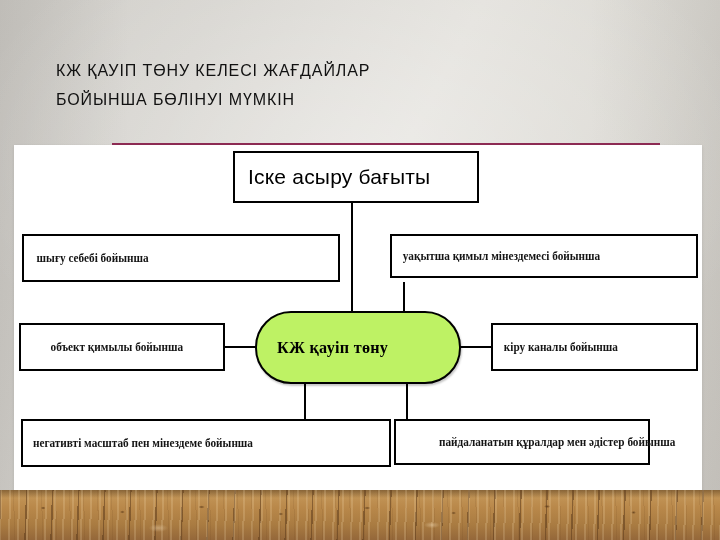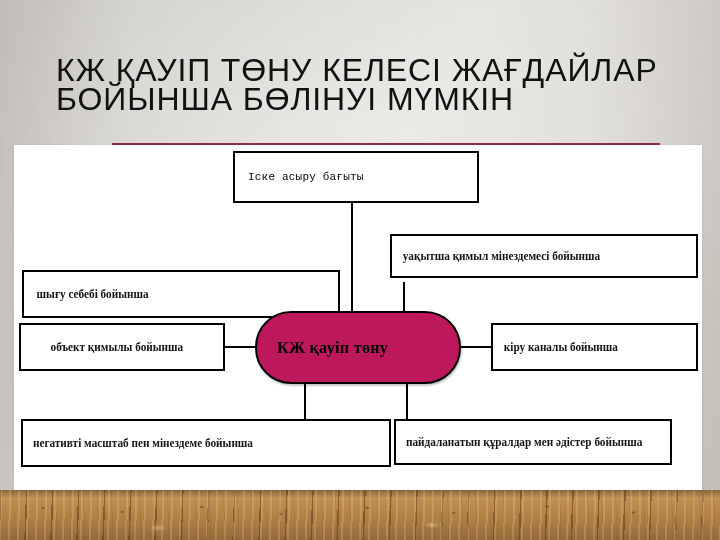--- a/index.html
+++ b/index.html
@@ -79,21 +79,21 @@
     left: 0; top: 0; width: 100%; height: 8px;
     background: linear-gradient(180deg, rgba(60,35,12,.45) 0%, rgba(60,35,12,0) 100%);
   }
 
   
   #title {
     position: absolute;
     left: 56px;
     top: 56px;
     width: 620px;
-    font-size: 32px;
+    font-size: 16px;
     line-height: 29px;
     letter-spacing: 0.9px;
     font-weight: 400;
     color: #111111;
     white-space: pre-line;
   }
 
   
   #accent-rule {
     position: absolute;
@@ -138,66 +138,66 @@
   
   #node-top {
     left: 219px;
     top: 6px;
     width: 246px;
     height: 52px;
     justify-content: flex-start;
   }
   #node-top .label {
     padding-left: 13px;
-    font-family: Liberation Mono, monospace;
-    font-size: 11px;
+    font-family: Liberation Sans, sans-serif;
+    font-size: 21px;
     color: #000;
     letter-spacing: .2px;
   }
 
   
   .serif .label {
     font-family: "Liberation Serif", serif;
     font-weight: bold;
     font-size: 12.5px;
     color: #141414;
     transform: scaleX(0.90);
     transform-origin: left center;
     white-space: nowrap;
   }
 
-  #node-tl { left: 8px;   top: 89px;  width: 318px; height: 48px; margin-top: 36px; }
+  #node-tl { left: 8px;   top: 89px;  width: 318px; height: 48px; }
   #node-tl .label { padding-left: 14px; }
 
   #node-tr { left: 376px; top: 89px;  width: 308px; height: 44px; }
   #node-tr .label { padding-left: 12px; }
 
   #node-ml { left: 5px;   top: 178px; width: 206px; height: 48px; text-align: center; }
   #node-ml .label { padding-left: 11px; }
 
   #node-mr { left: 477px; top: 178px; width: 207px; height: 48px; }
   #node-mr .label { padding-left: 12px; }
 
   #node-bl { left: 7px;   top: 274px; width: 370px; height: 48px; }
   #node-bl .label { padding-left: 11px; }
 
-  #node-br { left: 380px; top: 274px; width: 278px; height: 46px; }
+  #node-br { left: 380px; top: 274px; width: 256px; height: 46px; padding-left: 33px; }
   #node-br .label { padding-left: 11px; }
 
   
   #node-center {
     position: absolute;
     left: 241px;
     top: 166px;
     width: 206px;
     height: 73px;
     box-sizing: border-box;
     border: 2px solid #000000;
     border-radius: 36px;
-    background: #be185d;
+    background: #bef264;
     display: flex;
     align-items: center;
     z-index: 3;
     box-shadow: 1px 2px 2px rgba(0,0,0,0.22);
   }
   #node-center .label {
     display: block;
     width: 100%;
     padding-left: 21px;
     font-family: "Liberation Serif", serif;

